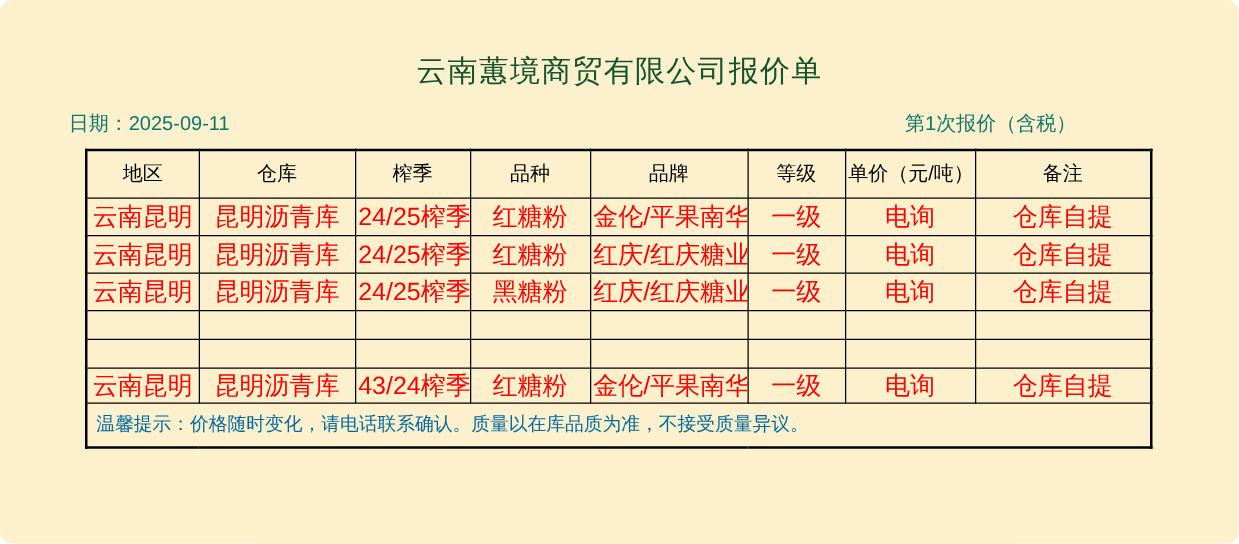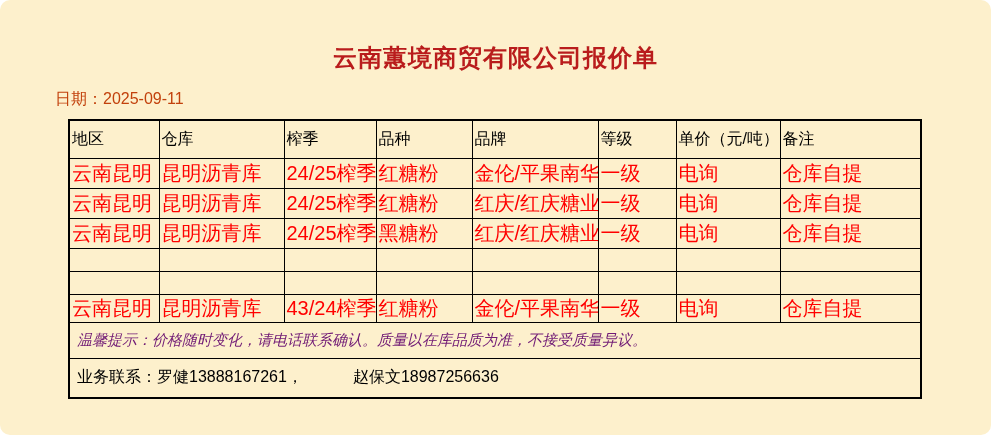--- a/index.html
+++ b/index.html
@@ -10,71 +10,72 @@
     border-radius: 10px;
     box-sizing: border-box;
     font-family: "Liberation Sans", "DejaVu Sans", sans-serif;
     overflow: hidden;
   }
   .title {
     text-align: center;
     padding-top: 42px;
     font-size: 24px;
     line-height: 32px;
-    font-weight: bold;
-    color: #b91c1c;
+    font-weight: normal;
+    color: #14532d;
     letter-spacing: 1px;
   }
   .info-row {
     display: flex;
     justify-content: space-between;
     margin: 14px 130px 0 55px;
     font-size: 16px;
-    color: #c2410c;
+    color: #0f766e;
     height: 22px;
     align-items: center;
   }
   table.price-table {
     border-collapse: collapse;
     table-layout: fixed;
     width: 852px;
     margin: 9px 0 0 68px;
     border: 2px solid #000000;
   }
   table.price-table th,
   table.price-table td {
     border: 1px solid #000000;
-    text-align: left;
+    text-align: center;
     vertical-align: middle;
     padding: 0 2px;
     overflow: hidden;
     white-space: nowrap;
   }
   tr.header-row      { height: 38px; }
   tr.header-row th   { font-weight: normal; font-size: 16px; color: #000000; }
   tr.data-row        { height: 30px; }
   tr.data-row-short  { height: 23px; }
   tr.data-row td, tr.data-row-short td { font-size: 20px; color: #FF0000; }
   tr.notice-row      { height: 36px; }
-  tr.notice-row td   { text-align: left; padding-left: 7px; font-size: 15px; color: #701a75; font-style: italic; }
+  tr.notice-row td   { text-align: left; padding-left: 7px; font-size: 15px; color: #0369a1; }
   tr.contact-row     { height: 40px; }
   tr.contact-row td  { text-align: left; padding-left: 7px; font-size: 16px; color: #000000; }
   .contact-phone-2   { margin-left: 50px; }
 </style>
 </head>
 <body>
 
 <div class="panel">
 
   <div class="title">云南蕙境商贸有限公司报价单</div>
 
   <div class="info-row">
     <div>
       <span>日期：</span><span>2025-09-11</span>
     </div>
+    <div>第1次报价（含税）</div>
   </div>
 
   <table class="price-table">
     <colgroup>
       <col style="width:90px">
         <col style="width:125px">
         <col style="width:92px">
         <col style="width:96px">
       <col style="width:126px">
         <col style="width:78px">
@@ -156,21 +157,16 @@
         <td>金伦/平果南华</td>
         <td>一级</td>
         <td>电询</td>
         <td>仓库自提</td>
       </tr>
 
       <tr class="notice-row">
         <td colspan="8">温馨提示：价格随时变化，请电话联系确认。质量以在库品质为准，不接受质量异议。</td>
       </tr>
 
-      <tr class="contact-row">
-        <td colspan="8">
-          <span>业务联系：</span><span>罗健13888167261，</span><span class="contact-phone-2">赵保文18987256636</span>
-        </td>
-      </tr>
     </tbody>
   </table>
 
 </div>
 
 </body></html>

